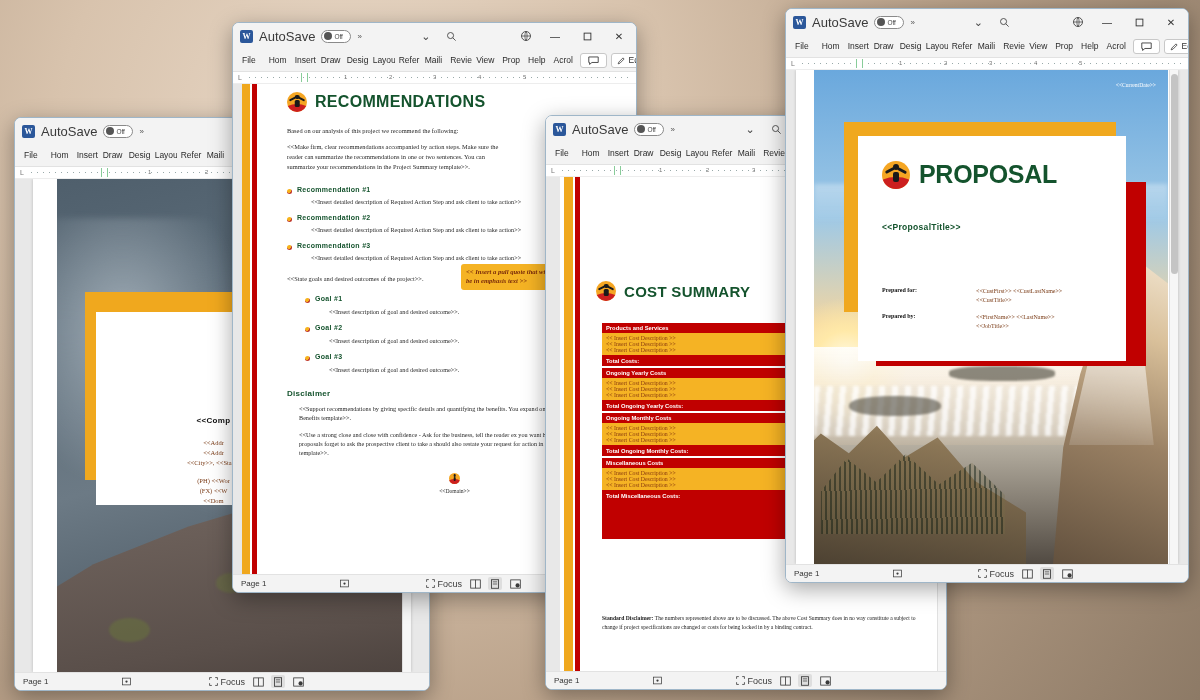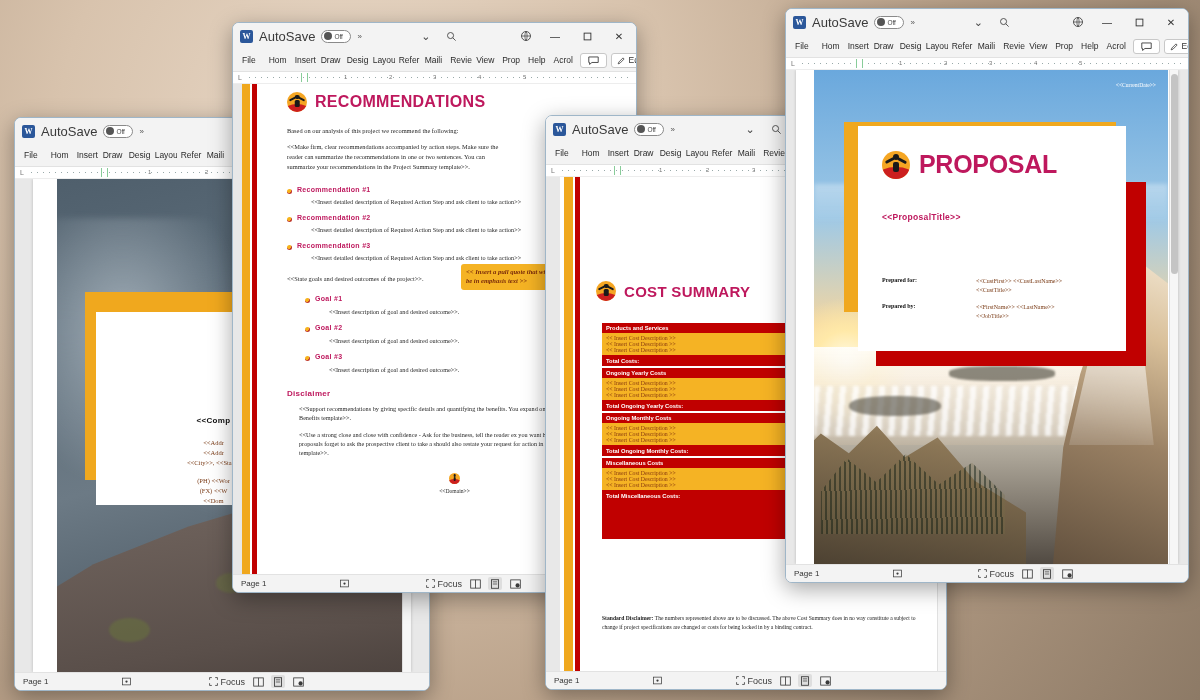--- a/index.html
+++ b/index.html
@@ -153,21 +153,21 @@
     border-radius:50%; background:#1a1a1a;
   }
   .logo-circle .body {
     position:absolute; left:50%; top:36%; transform:translateX(-50%) rotate(0deg);
     background:#1a1a1a;
   }
   .logo-circle .arm {
     position:absolute; top:32%; height:11%; background:#1a1a1a; border-radius:2px;
   }
 
-  .doc-heading { font-family:"Liberation Sans", sans-serif; font-weight:bold; color:#be185d; letter-spacing:.3px; }
+  .doc-heading { font-family:"Liberation Sans", sans-serif; font-weight:bold; color:#14532d; letter-spacing:.3px; }
   .ph { color:#8a3b0f; font-family:"Liberation Serif", serif; }
   .body-serif { font-family:"Liberation Serif", serif; color:#2a2a2a; }
   .sky { position:absolute; left:0; right:0; top:0; height:100%;
          background:linear-gradient(180deg,#6aa8dd 0%, #9fc9e6 30%, #f4d6a0 52%, #f7ead4 62%, #b9b2a4 75%, #514a42 100%); }
   .sun { position:absolute; border-radius:50%;
          background:radial-gradient(circle, #fffbe8 0%, #ffe9a8 35%, rgba(255,220,140,0) 72%); }
   .cloudsea { position:absolute; left:0; right:0;
               background:linear-gradient(180deg, rgba(255,255,255,.85) 0%, rgba(245,235,220,.75) 45%, rgba(200,185,165,.5) 100%);
               filter:blur(.4px); }
   .climber { position:absolute; background:#15171b; }
@@ -776,21 +776,21 @@
         <div class="climber" style="right:16%; top:24%; width:3px; height:9px; border-radius:1px;"></div>
         <div class="climber" style="right:16.5%; top:32%; width:2px; height:10px; transform:rotate(12deg);"></div>
         <div class="climber" style="right:19%; top:32%; width:2px; height:10px; transform:rotate(-16deg);"></div>
         <div class="climber" style="right:19%; top:25%; width:11px; height:2px; transform:rotate(-6deg);"></div>
       </div>
 
       <div style="position:absolute; right:22px; top:12px; font-family:'Liberation Serif',serif; font-size:5.6px; color:#ffffff;">&lt;&lt;CurrentDate&gt;&gt;</div>
 
       <div class="band-yellow" style="left:48px; top:52px; width:272px; height:190px;"></div>
       <div class="band-red" style="left:80px; top:112px; width:270px; height:184px;"></div>
-      <div class="white-card" style="left:62px; top:56px; width:268px; height:225px;">
+      <div class="white-card" style="left:62px; top:66px; width:268px; height:225px;">
         <div style="display:flex; align-items:center; gap:9px; padding:24px 0 0 24px;">
           <div class="logo-circle" style="width:28px; height:28px;">
             <div class="hill"></div>
             <div class="head" style="width:6px;height:6px;"></div>
             <div class="body" style="width:6px;height:10px;top:40%;border-radius:2px;"></div>
             <div class="arm" style="left:12%; width:34%; transform:rotate(-28deg);"></div>
             <div class="arm" style="right:12%; width:34%; transform:rotate(28deg);"></div>
           </div>
           <div class="doc-heading" style="font-size:25px; letter-spacing:-.3px;">PROPOSAL</div>
         </div>

